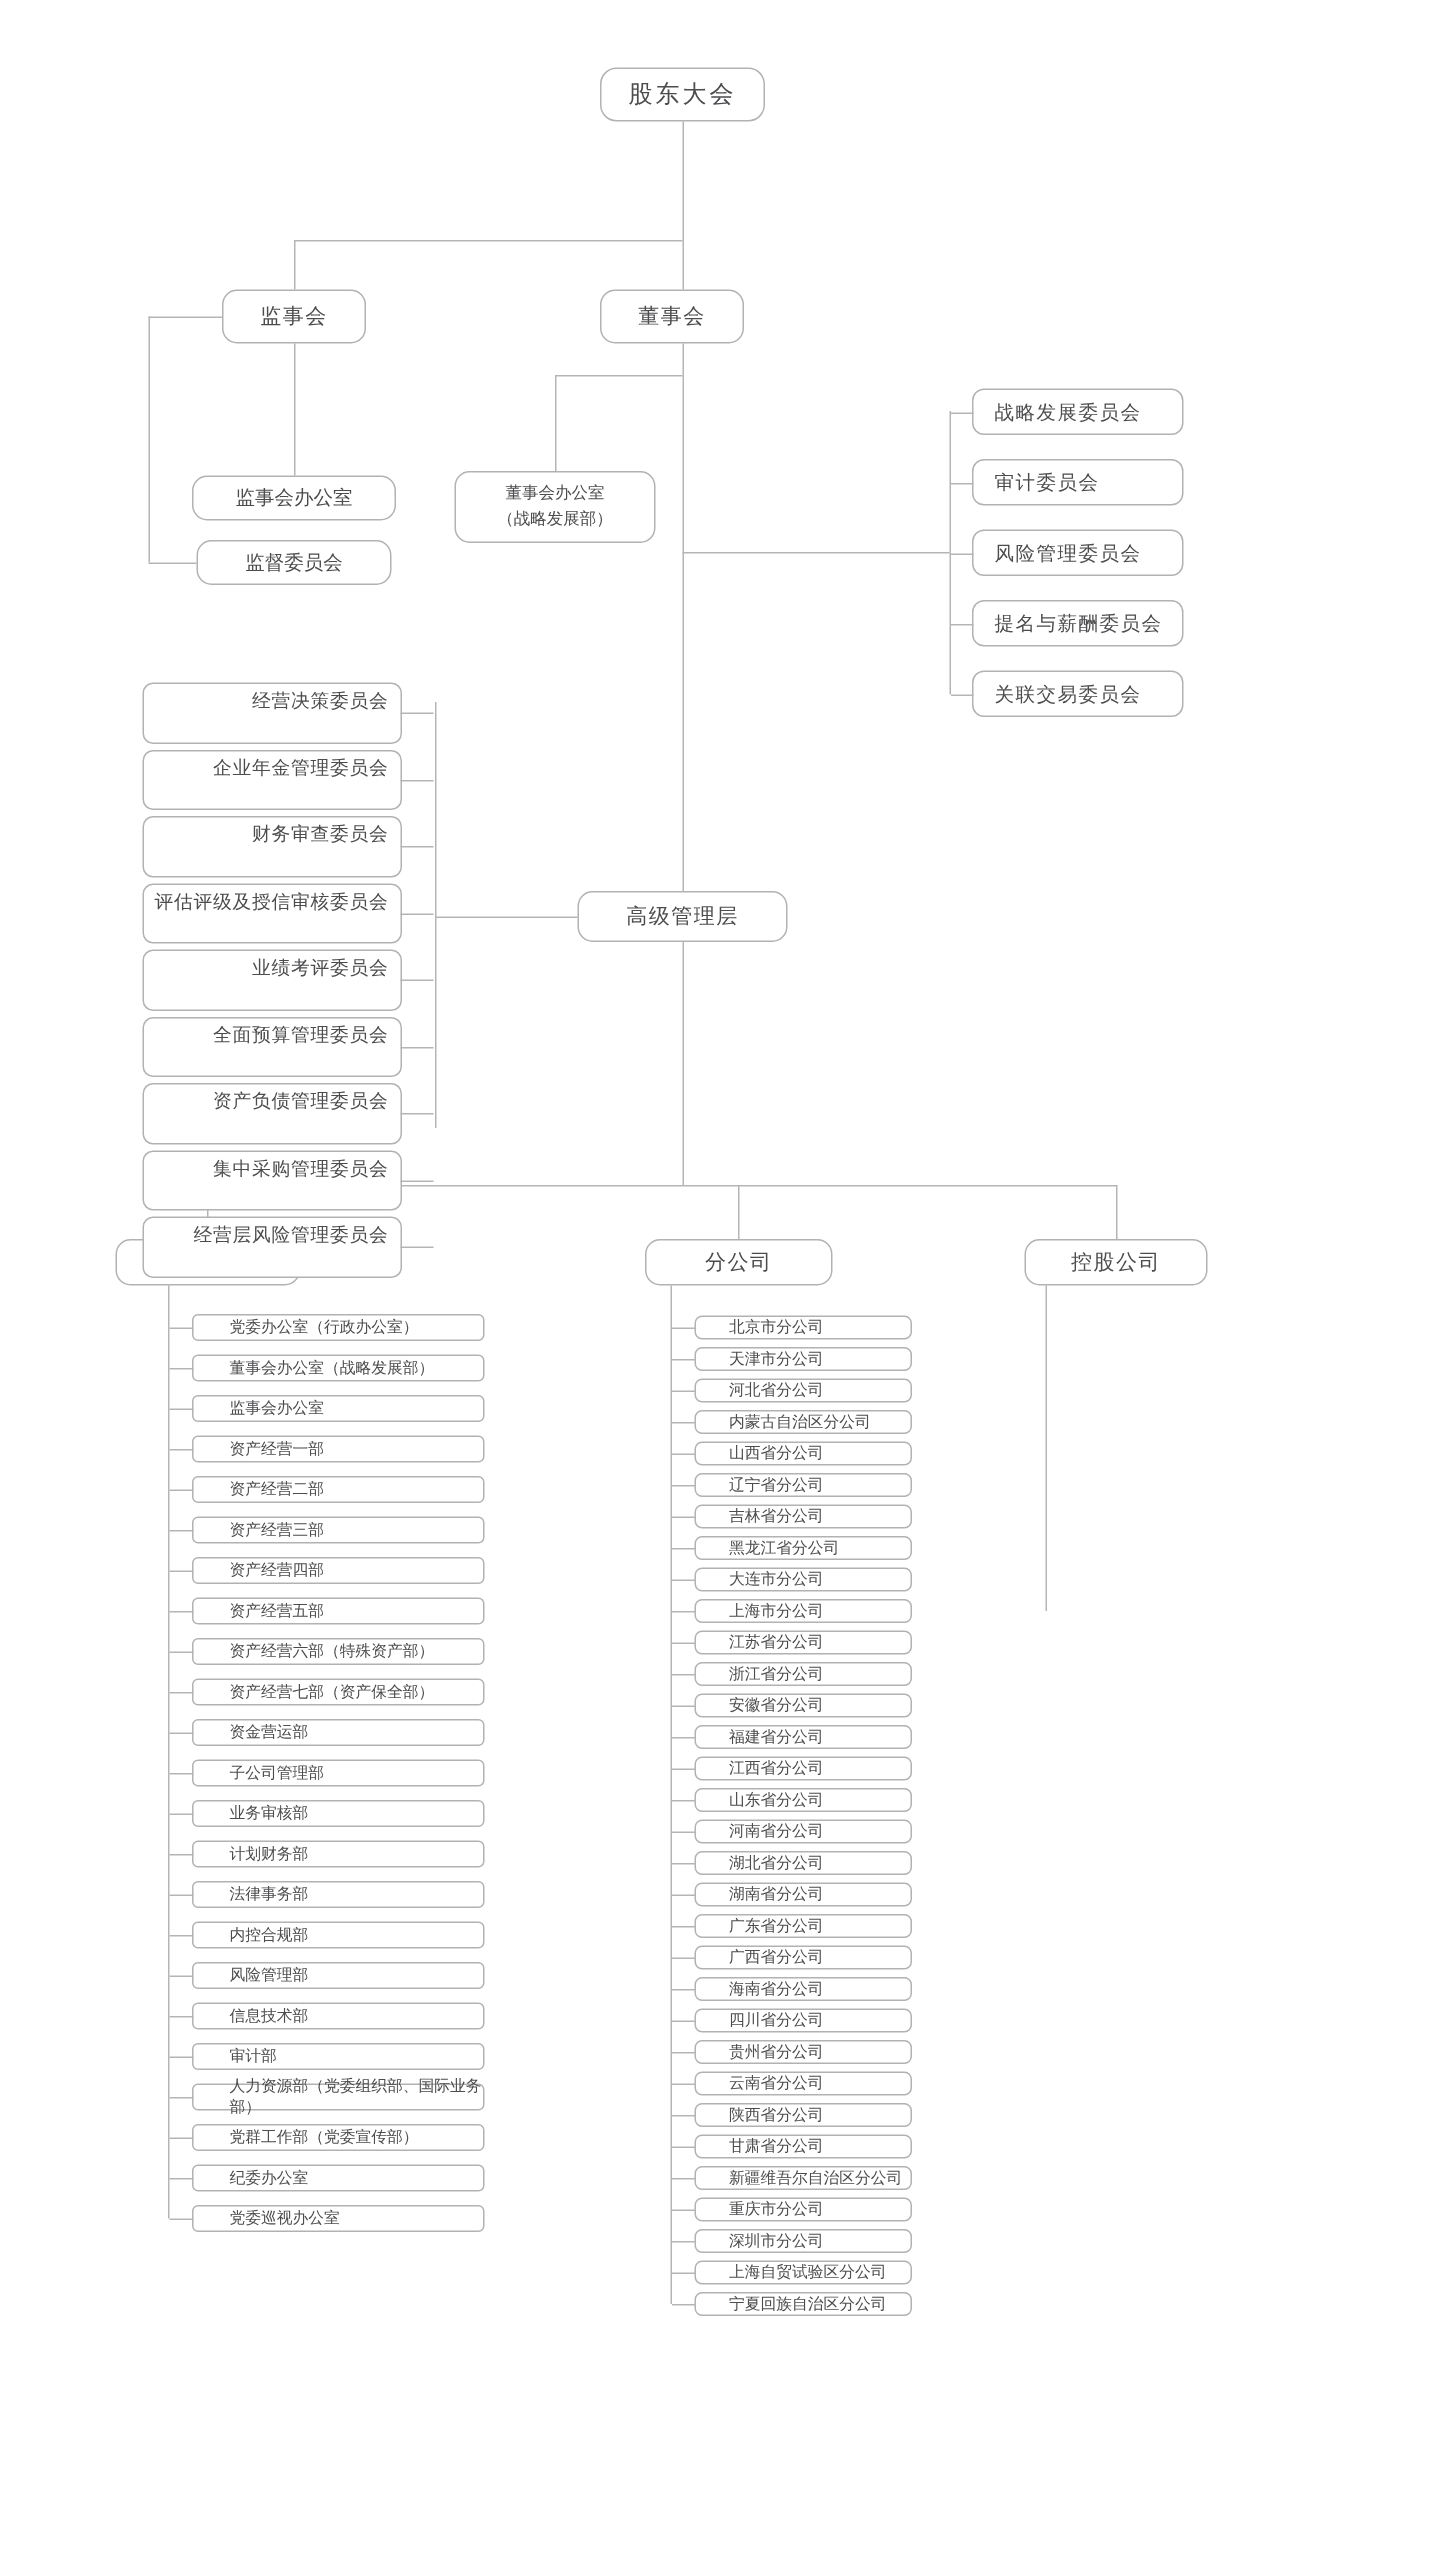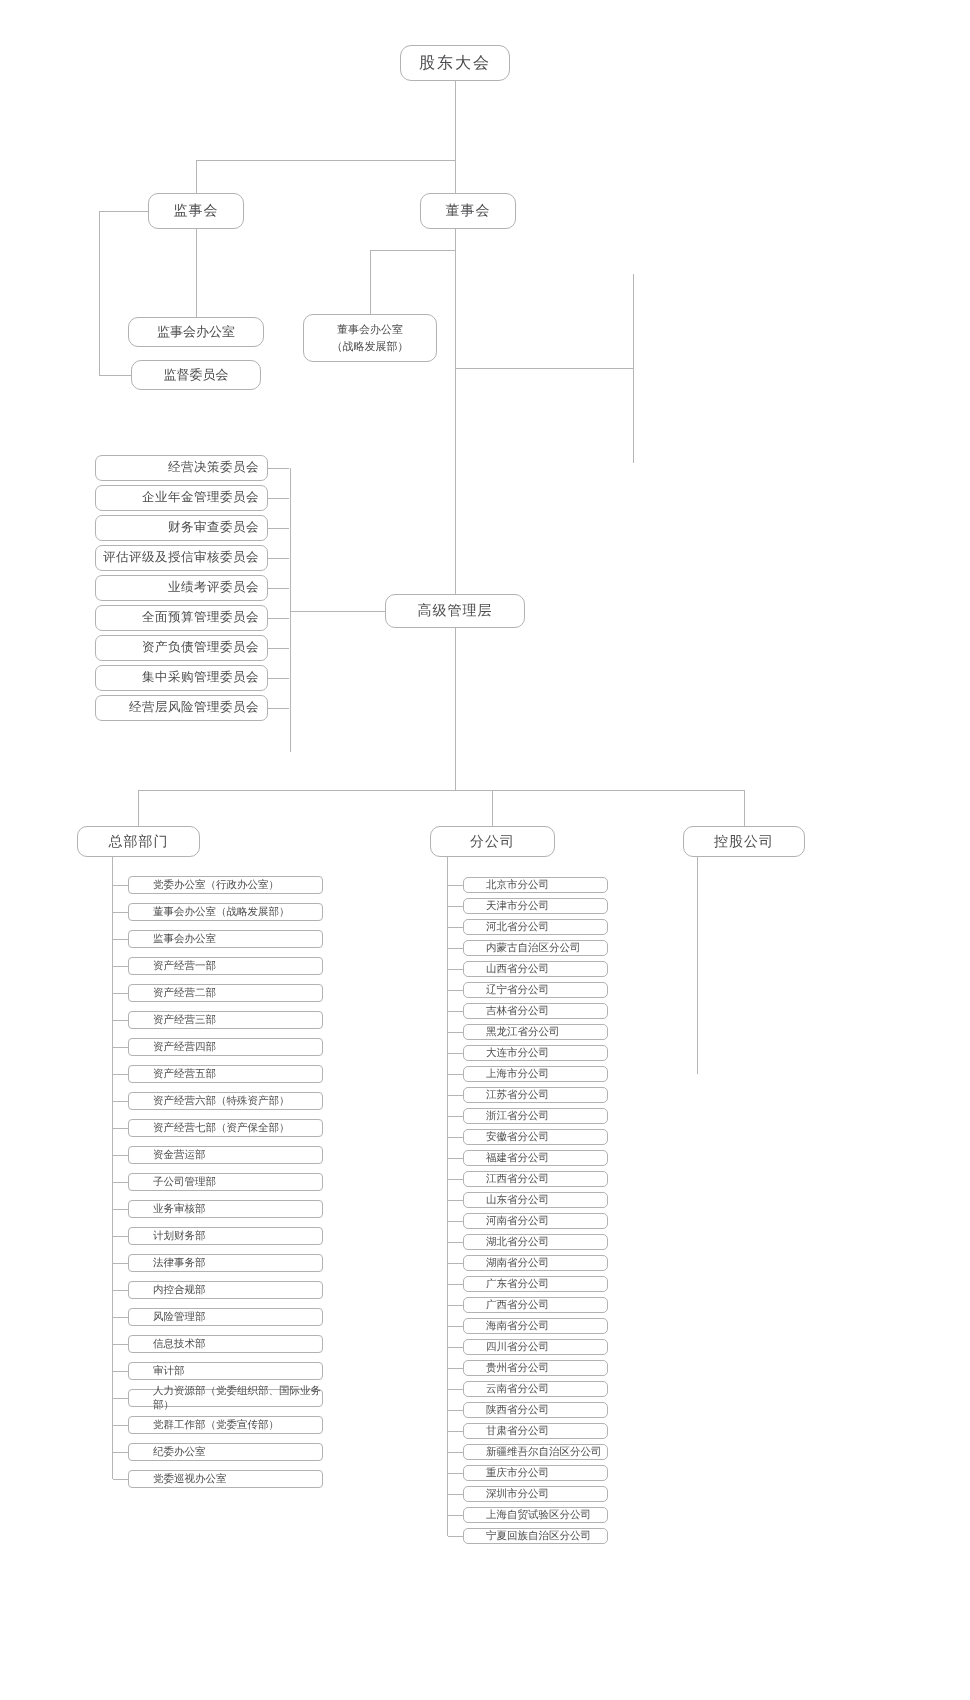--- a/index.html
+++ b/index.html
@@ -19,21 +19,21 @@
   .list{position:absolute;display:flex;flex-direction:column;}
   .list .node{position:relative;}
   
   .bc{left:648px;top:259px;width:141px;gap:16px;}
   .bc .node{width:141px;height:31px;border-radius:8px;font-size:13px;
     justify-content:flex-start;padding-left:14px;letter-spacing:1px;}
   .bc .node::before{content:'';position:absolute;left:-15px;top:50%;width:15px;height:1px;background:#b5b5b5;}
   
   .mc{left:95px;top:455px;width:173px;gap:4px;}
   .mc .node{width:173px;min-height:26px;border-radius:7px;font-size:12.5px;
-    justify-content:flex-end;text-align:right;padding:3px 8px 3px 6px;line-height:1.4;letter-spacing:.5px;}
+    justify-content:flex-end;text-align:right;padding:3px 8px 18px 6px;line-height:1.4;letter-spacing:.5px;}
   .mc .node::after{content:'';position:absolute;right:-22px;top:50%;width:22px;height:1px;background:#b5b5b5;}
   
   .hq{left:128px;top:876px;width:195px;gap:9px;}
   .hq .node{width:195px;height:18px;border-radius:4px;font-size:10.5px;
     justify-content:flex-start;padding-left:24px;}
   .hq .node::before{content:'';position:absolute;left:-16px;top:50%;width:16px;height:1px;background:#b5b5b5;}
   
   .br{left:463px;top:877px;width:145px;gap:5px;}
   .br .node{width:145px;height:16px;border-radius:5px;font-size:10.5px;
     justify-content:flex-start;padding-left:22px;}
@@ -68,30 +68,38 @@
   <div class="ln" style="left:138px;top:790px;width:606px;height:1px"></div>
   <div class="ln" style="left:138px;top:790px;width:1px;height:36px"></div>
   <div class="ln" style="left:492px;top:790px;width:1px;height:36px"></div>
   <div class="ln" style="left:744px;top:790px;width:1px;height:36px"></div>
   <div class="ln" style="left:112px;top:857px;width:1px;height:622px"></div>
   <div class="ln" style="left:447px;top:857px;width:1px;height:679px"></div>
   <div class="ln" style="left:697px;top:857px;width:1px;height:217px"></div>
 
   <div class="node lg" style="left:400px;top:45px;width:110px;height:36px">股东大会</div>
   <div class="node md" style="left:148px;top:193px;width:96px;height:36px">监事会</div>
-  <div class="node md" style="left:420px;top:193px;width:96px;height:36px">董事会</div>
+  <div class="node md" style="left:400px;top:193px;width:96px;height:36px">董事会</div>
   <div class="node two" style="left:128px;top:317px;width:136px;height:30px;font-size:13px">监事会办公室</div>
   <div class="node two" style="left:131px;top:360px;width:130px;height:30px;font-size:13px">监督委员会</div>
   <div class="node two" style="left:303px;top:314px;width:134px;height:48px">董事会办公室
 （战略发展部）</div>
   <div class="node md" style="left:385px;top:594px;width:140px;height:34px">高级管理层</div>
   <div class="node md" style="left:77px;top:826px;width:123px;height:31px">总部部门</div>
   <div class="node md" style="left:430px;top:826px;width:125px;height:31px">分公司</div>
   <div class="node md" style="left:683px;top:826px;width:122px;height:31px">控股公司</div>
 
+  <div class="list bc">
+
+  <div class="node">战略发展委员会</div>
+      <div class="node">审计委员会</div>
+      <div class="node">风险管理委员会</div>
+      <div class="node">提名与薪酬委员会</div>
+      <div class="node">关联交易委员会</div>
+    </div>
 
   <div class="list mc">
 
   <div class="node">经营决策委员会</div>
       <div class="node">企业年金管理委员会</div>
       <div class="node">财务审查委员会</div>
       <div class="node">评估评级及授信审核委员会</div>
       <div class="node">业绩考评委员会</div>
       <div class="node">全面预算管理委员会</div>
       <div class="node">资产负债管理委员会</div>

